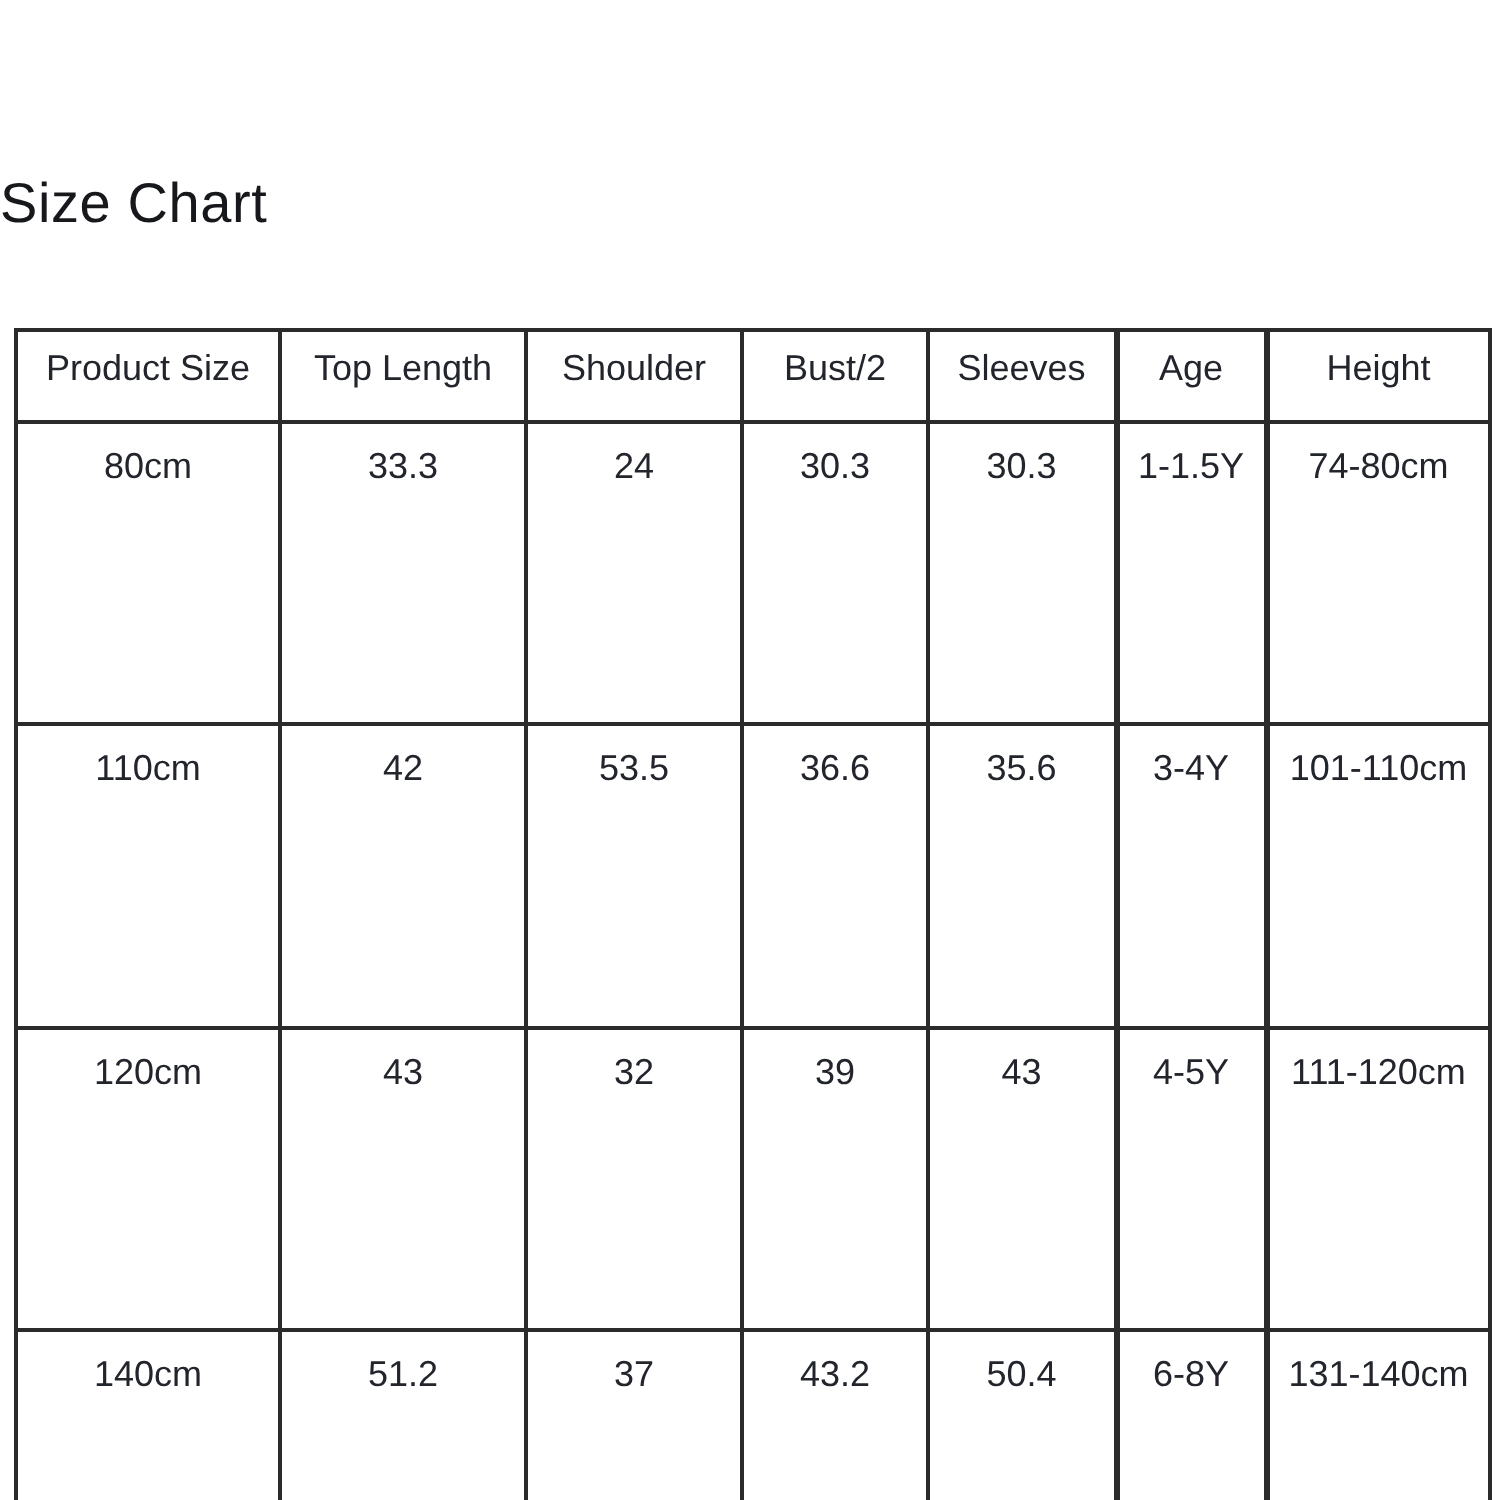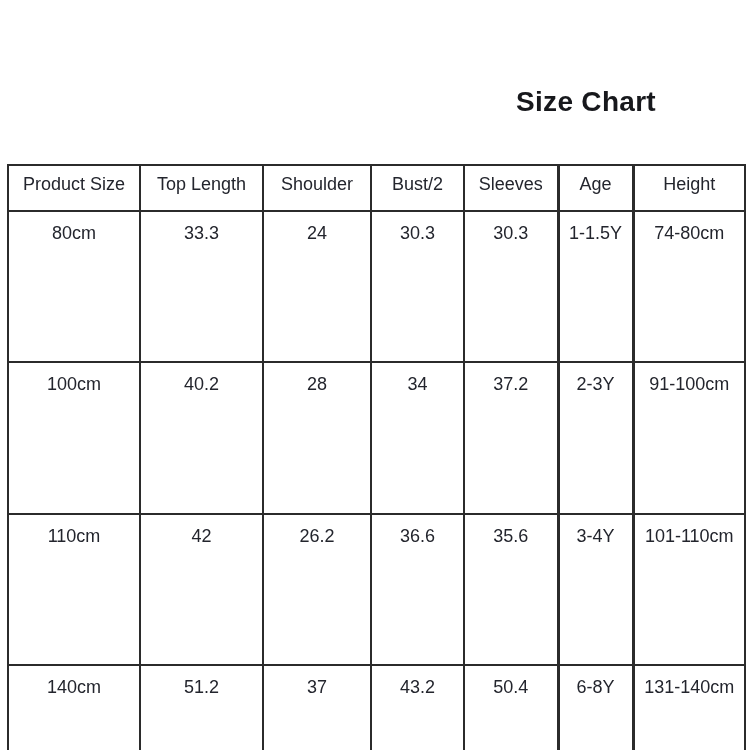--- a/index.html
+++ b/index.html
@@ -14,23 +14,23 @@
     font-family: "Liberation Sans", sans-serif;
     color: #23252d;
     overflow: hidden;
   }
   .page-title {
     position: absolute;
     top: 86px;
     left: 0;
     width: 656px;            
     margin: 0;
-    text-align: right;
+    text-align: left;
     font-size: 28px;
-    font-weight: 700;
+    font-weight: 400;
     letter-spacing: 0.3px;
     color: #17181c;
   }
   table.size-table {
     position: absolute;
     left: 7px;
     top: 164px;
     width: 737px;
     height: 653px;
     border-collapse: collapse;
@@ -96,36 +96,36 @@
       <tr>
         <td>80cm</td>
         <td>33.3</td>
         <td>24</td>
         <td>30.3</td>
         <td>30.3</td>
         <td>1-1.5Y</td>
         <td>74-80cm</td>
       </tr>
       <tr>
-        <td>100cm</td>
-        <td>40.2</td>
-        <td>28</td>
-        <td>34</td>
-        <td>37.2</td>
-        <td>2-3Y</td>
-        <td>91-100cm</td>
-      </tr>
-      <tr>
         <td>110cm</td>
         <td>42</td>
-        <td>26.2</td>
+        <td>53.5</td>
         <td>36.6</td>
         <td>35.6</td>
         <td>3-4Y</td>
         <td>101-110cm</td>
+      </tr>
+      <tr>
+        <td>120cm</td>
+        <td>43</td>
+        <td>32</td>
+        <td>39</td>
+        <td>43</td>
+        <td>4-5Y</td>
+        <td>111-120cm</td>
       </tr>
       <tr>
         <td>140cm</td>
         <td>51.2</td>
         <td>37</td>
         <td>43.2</td>
         <td>50.4</td>
         <td>6-8Y</td>
         <td>131-140cm</td>
       </tr>

